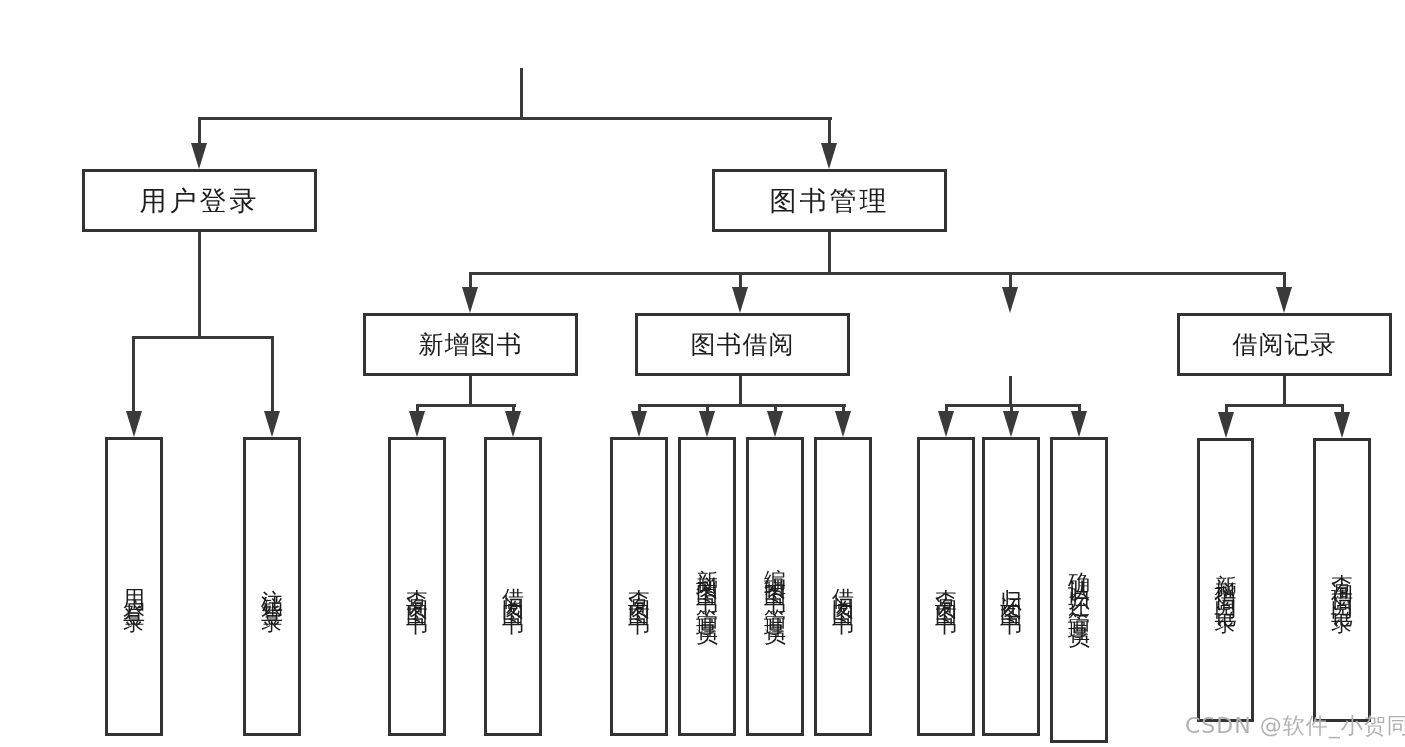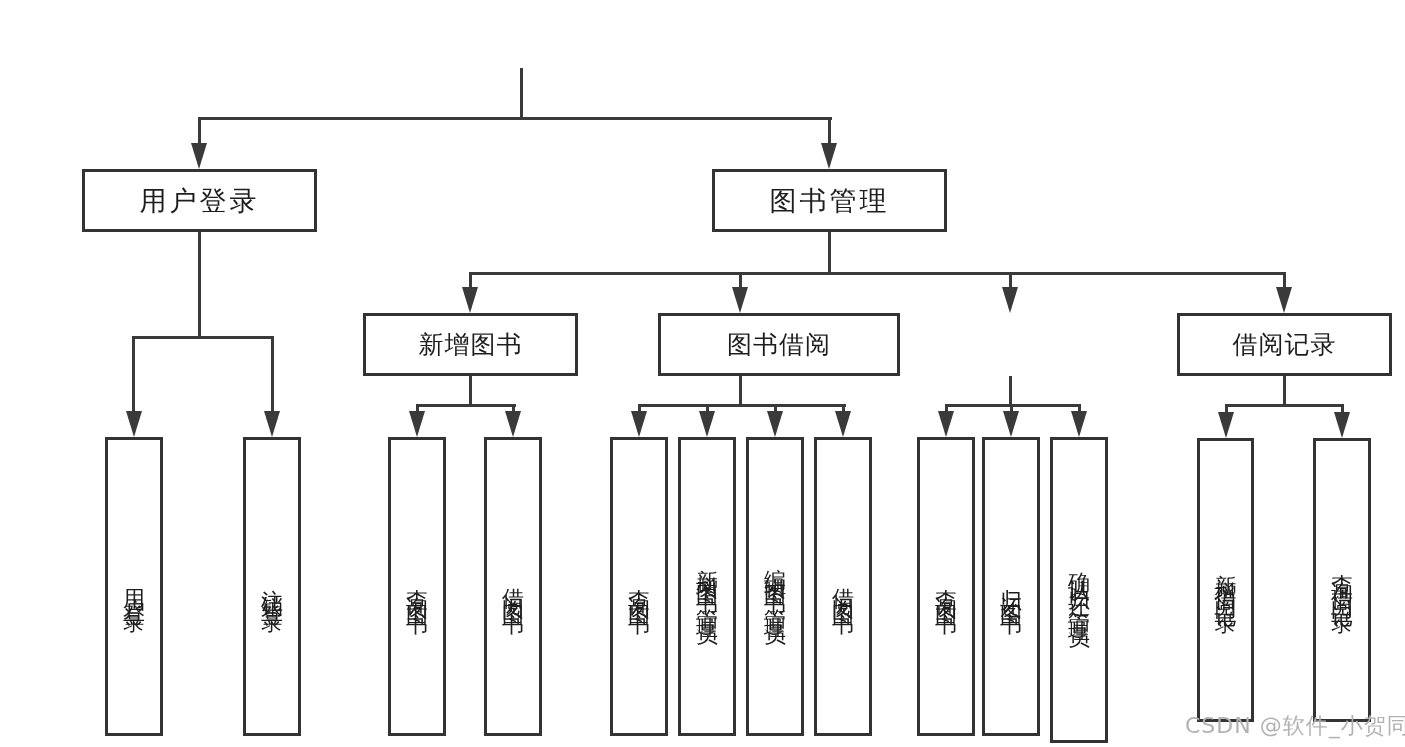--- a/index.html
+++ b/index.html
@@ -67,21 +67,21 @@
   <div class="lv" style="left:739px;top:272px;height:18px"></div>
   <div class="arrow" style="left:732px;top:287px"></div>
   <div class="lv" style="left:1009px;top:272px;height:18px"></div>
   <div class="arrow" style="left:1002px;top:287px"></div>
   <div class="lv" style="left:1283px;top:272px;height:18px"></div>
   <div class="arrow" style="left:1276px;top:287px"></div>
 
   <div class="box" style="left:363px;top:313px;width:215px;height:63px">
     <span class="hlabel lvl3">新增图书</span>
   </div>
-  <div class="box" style="left:658px;top:313px;width:242px;height:63px">
+  <div class="box" style="left:635px;top:313px;width:215px;height:63px">
     <span class="hlabel lvl3">图书借阅</span>
   </div>
   <div class="box" style="left:1177px;top:313px;width:215px;height:63px">
     <span class="hlabel lvl3">借阅记录</span>
   </div>
 
   <div class="lv" style="left:469px;top:376px;height:31px"></div>
   <div class="lh" style="left:416px;top:404px;width:100px"></div>
   <div class="lv" style="left:416px;top:404px;height:11px"></div>
   <div class="arrow" style="left:409px;top:411px"></div>

